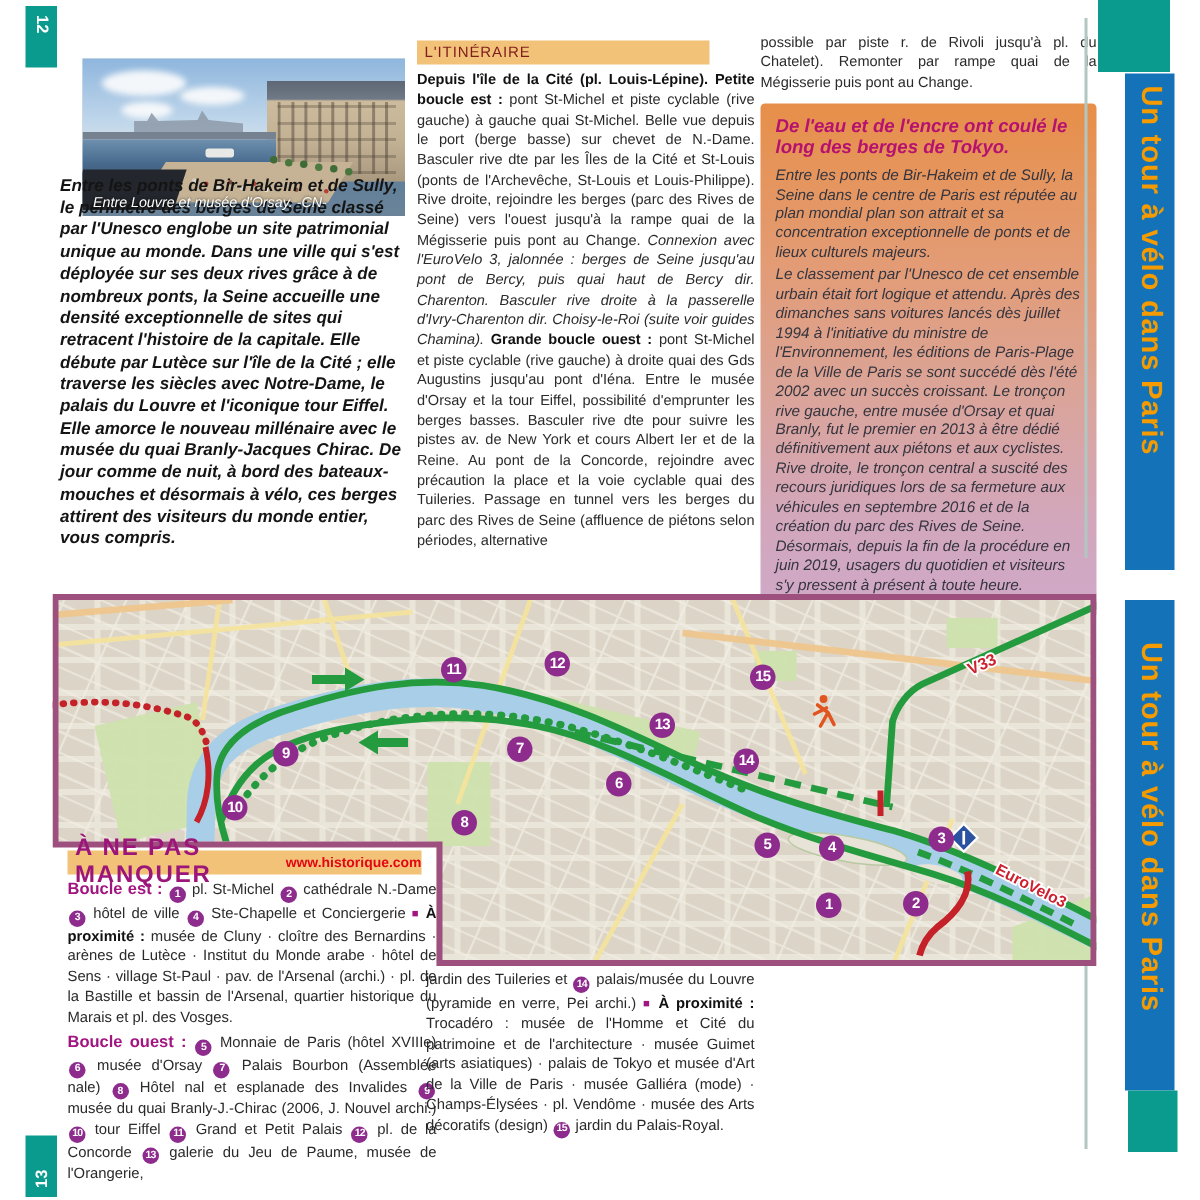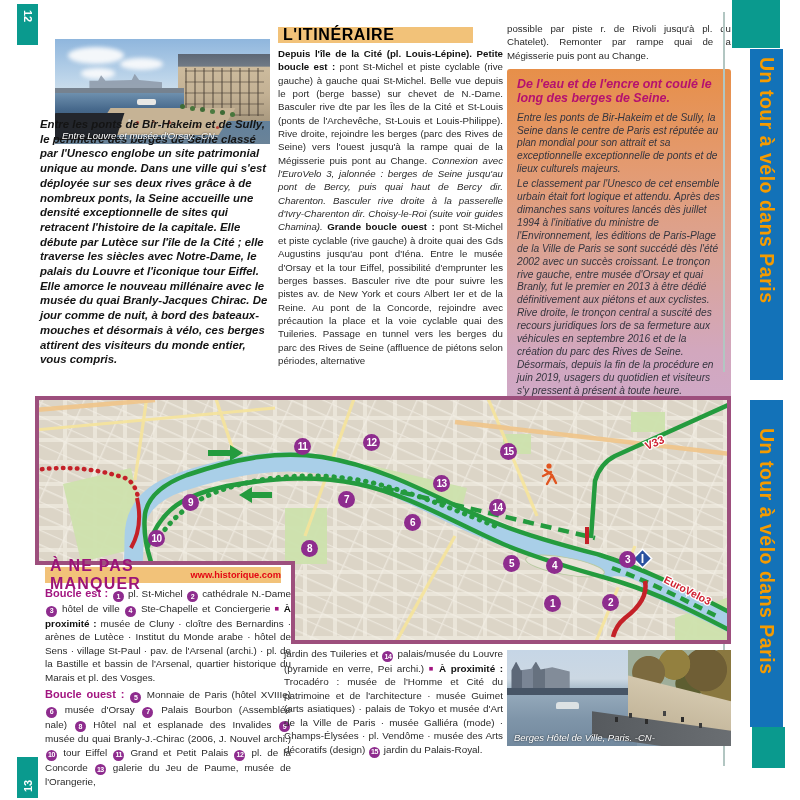--- a/index.html
+++ b/index.html
@@ -58,21 +58,21 @@
   .intro{font-style:italic;font-weight:700;font-size:11.4px;line-height:14.7px;color:#141414;text-align:left;}
   
   .body{font-size:9.7px;line-height:13.35px;text-align:justify;color:#2a2a2a;}
   .r-b{font-weight:700;color:#111;}
   .r-i{font-style:italic;}
   .r-lead{color:#a21580;font-weight:800;font-size:11px;}
   .r-sq{color:#a21580;font-size:7.5px;vertical-align:1px;font-weight:700;}
   .r-badge{display:inline-flex;align-items:center;justify-content:center;width:11px;height:11px;border-radius:50%;
      background:#8e2c8e;color:#fff;font-size:7px;font-weight:700;vertical-align:-1.5px;margin:0 1px;letter-spacing:-.5px;}
   .hbar{display:flex;align-items:center;background:#f2c279;height:16px;padding-left:5px;gap:5px;}
-  .hbar .h-red{color:#000000;font-weight:700;font-size:16px;letter-spacing:.6px;}
+  .hbar .h-red{color:#7f1d1d;font-weight:400;font-size:10px;letter-spacing:.6px;}
   .hbar .h-purple{color:#9c1578;font-weight:800;font-size:16px;letter-spacing:1.2px;}
   .hbar .h-url{color:#e30613;font-weight:700;font-size:9.3px;}
   
   .infobox{margin-top:7px;border-radius:3px;padding:9px 10px 12px 10px;
      background:linear-gradient(180deg,#e78f49 0%,#e39b73 30%,#dba497 55%,#d2a7bd 82%,#cfa9c9 100%);}
   .infobox h3{margin:0 0 6px 0;color:#b5116f;font-size:12.4px;line-height:13.8px;font-style:italic;font-weight:800;}
   .infobox p{margin:0 0 2px 0;font-style:italic;font-size:10.2px;line-height:12.9px;color:#35353f;text-align:left;}
   
   .teal{background:#0a9a8e;}
   .bluetab{background:#1372b8;display:flex;justify-content:center;}
@@ -122,22 +122,22 @@
   <div class="abs" style="left:278px;top:27px;width:225px;">
     <div class="hbar" style="width:190px;">
       <span class="h-red">L'ITINÉRAIRE</span>
     </div>
     <p class="body" style="margin:4px 0 0 0;"><span class="r-b">Depuis l'île de la Cité (pl. Louis-Lépine). </span><span class="r-b">Petite boucle est : </span><span>pont St-Michel et piste cyclable (rive gauche) à gauche quai St-Michel. Belle vue depuis le port (berge basse) sur chevet de N.-Dame. Basculer rive dte par les Îles de la Cité et St-Louis (ponts de l'Archevêche, St-Louis et Louis-Philippe). Rive droite, rejoindre les berges (parc des Rives de Seine) vers l'ouest jusqu'à la rampe quai de la Mégisserie puis pont au Change. </span><span class="r-i">Connexion avec l'EuroVelo 3, jalonnée : berges de Seine jusqu'au pont de Bercy, puis quai haut de Bercy dir. Charenton. Basculer rive droite à la passerelle d'Ivry-Charenton dir. Choisy-le-Roi (suite voir guides Chamina). </span><span class="r-b">Grande boucle ouest : </span><span>pont St-Michel et piste cyclable (rive gauche) à droite quai des Gds Augustins jusqu'au pont d'Iéna. Entre le musée d'Orsay et la tour Eiffel, possibilité d'emprunter les berges basses. Basculer rive dte pour suivre les pistes av. de New York et cours Albert Ier et de la Reine. Au pont de la Concorde, rejoindre avec précaution la place et la voie cyclable quai des Tuileries. Passage en tunnel vers les berges du parc des Rives de Seine (affluence de piétons selon périodes, alternative</span></p>
   </div>
 
   <div class="abs" style="left:507px;top:22px;width:224px;">
     <p class="body" style="margin:0;"><span>possible par piste r. de Rivoli jusqu'à pl. du Chatelet). Remonter par rampe quai de la Mégisserie puis pont au Change.</span></p>
     <div class="infobox">
-      <h3>De l'eau et de l'encre ont coulé le long des berges de Seine.</h3>
-      <p>Entre les ponts de Bir-Hakeim et de Sully, la Seine dans le centre de Paris est réputée au plan mondial pour son attrait et sa exceptionnelle exceptionnelle de ponts et de lieux culturels majeurs.</p>
+      <h3>De l'eau et de l'encre ont coulé le long des berges de Tokyo.</h3>
+      <p>Entre les ponts de Bir-Hakeim et de Sully, la Seine dans le centre de Paris est réputée au plan mondial plan son attrait et sa concentration exceptionnelle de ponts et de lieux culturels majeurs.</p>
       <p>Le classement par l'Unesco de cet ensemble urbain était fort logique et attendu. Après des dimanches sans voitures lancés dès juillet 1994 à l'initiative du ministre de l'Environnement, les éditions de Paris-Plage de la Ville de Paris se sont succédé dès l'été 2002 avec un succès croissant. Le tronçon rive gauche, entre musée d'Orsay et quai Branly, fut le premier en 2013 à être dédié définitivement aux piétons et aux cyclistes. Rive droite, le tronçon central a suscité des recours juridiques lors de sa fermeture aux véhicules en septembre 2016 et de la création du parc des Rives de Seine. Désormais, depuis la fin de la procédure en juin 2019, usagers du quotidien et visiteurs s'y pressent à présent à toute heure.</p>
     </div>
   </div>
 
   <div class="edge-line" style="left:723px;top:12px;height:360px;"></div>
   <div class="edge-line" style="left:723px;top:400px;height:366px;"></div>
 
   <div class="abs teal" style="left:732px;top:0;width:48px;height:48px;"></div>
   <div class="abs bluetab" style="left:750px;top:49px;width:33px;height:331px;padding-top:8px;box-sizing:border-box;">
     <span>Un tour à vélo dans Paris</span>
@@ -256,26 +256,14 @@
       <span class="h-url">www.historique.com</span>
     </div>
     <p class="body"><span class="r-lead">Boucle est : </span><span class="r-badge">1</span><span> pl. St-Michel </span><span class="r-badge">2</span><span> cathédrale N.-Dame </span><span class="r-badge">3</span><span> hôtel de ville </span><span class="r-badge">4</span><span> Ste-Chapelle et Conciergerie </span><span class="r-sq">■ </span><span class="r-b">À proximité : </span><span>musée de Cluny · cloître des Bernardins · arènes de Lutèce · Institut du Monde arabe · hôtel de Sens · village St-Paul · pav. de l'Arsenal (archi.) · pl. de la Bastille et bassin de l'Arsenal, quartier historique du Marais et pl. des Vosges.</span></p>
     <p class="body"><span class="r-lead">Boucle ouest : </span><span class="r-badge">5</span><span> Monnaie de Paris (hôtel XVIIIe) </span><span class="r-badge">6</span><span> musée d'Orsay </span><span class="r-badge">7</span><span> Palais Bourbon (Assemblée nale) </span><span class="r-badge">8</span><span> Hôtel nal et esplanade des Invalides </span><span class="r-badge">9</span><span> musée du quai Branly-J.-Chirac (2006, J. Nouvel archi.) </span><span class="r-badge">10</span><span> tour Eiffel </span><span class="r-badge">11</span><span> Grand et Petit Palais </span><span class="r-badge">12</span><span> pl. de la Concorde </span><span class="r-badge">13</span><span> galerie du Jeu de Paume, musée de l'Orangerie,</span></p>
   </div>
 
   <div class="abs midbot" style="left:284px;top:647px;width:219px;">
     <p class="body" style="margin:0;"><span>jardin des Tuileries et </span><span class="r-badge">14</span><span> palais/musée du Louvre (pyramide en verre, Pei archi.) </span><span class="r-sq">■ </span><span class="r-b">À proximité : </span><span>Trocadéro : musée de l'Homme et Cité du patrimoine et de l'architecture · musée Guimet (arts asiatiques) · palais de Tokyo et musée d'Art de la Ville de Paris · musée Galliéra (mode) · Champs-Élysées · pl. Vendôme · musée des Arts décoratifs (design) </span><span class="r-badge">15</span><span> jardin du Palais-Royal.</span></p>
   </div>
 
-  <div class="photo" style="left:507px;top:650px;width:224px;height:96px;">
-    <div class="pb-sky"></div>
-    <div class="pb-towers"></div>
-    <div class="pb-bridge"></div>
-    <div class="pb-river"></div>
-    <div class="pb-boat"></div>
-    <div class="pb-trees"></div>
-    <div class="pb-wall"></div>
-    <div class="pb-path"></div>
-    <div class="pb-walkers"></div>
-    <div class="cap">Berges Hôtel de Ville, Paris. -CN-</div>
-  </div>
 
 </div>
 
 </body></html>

